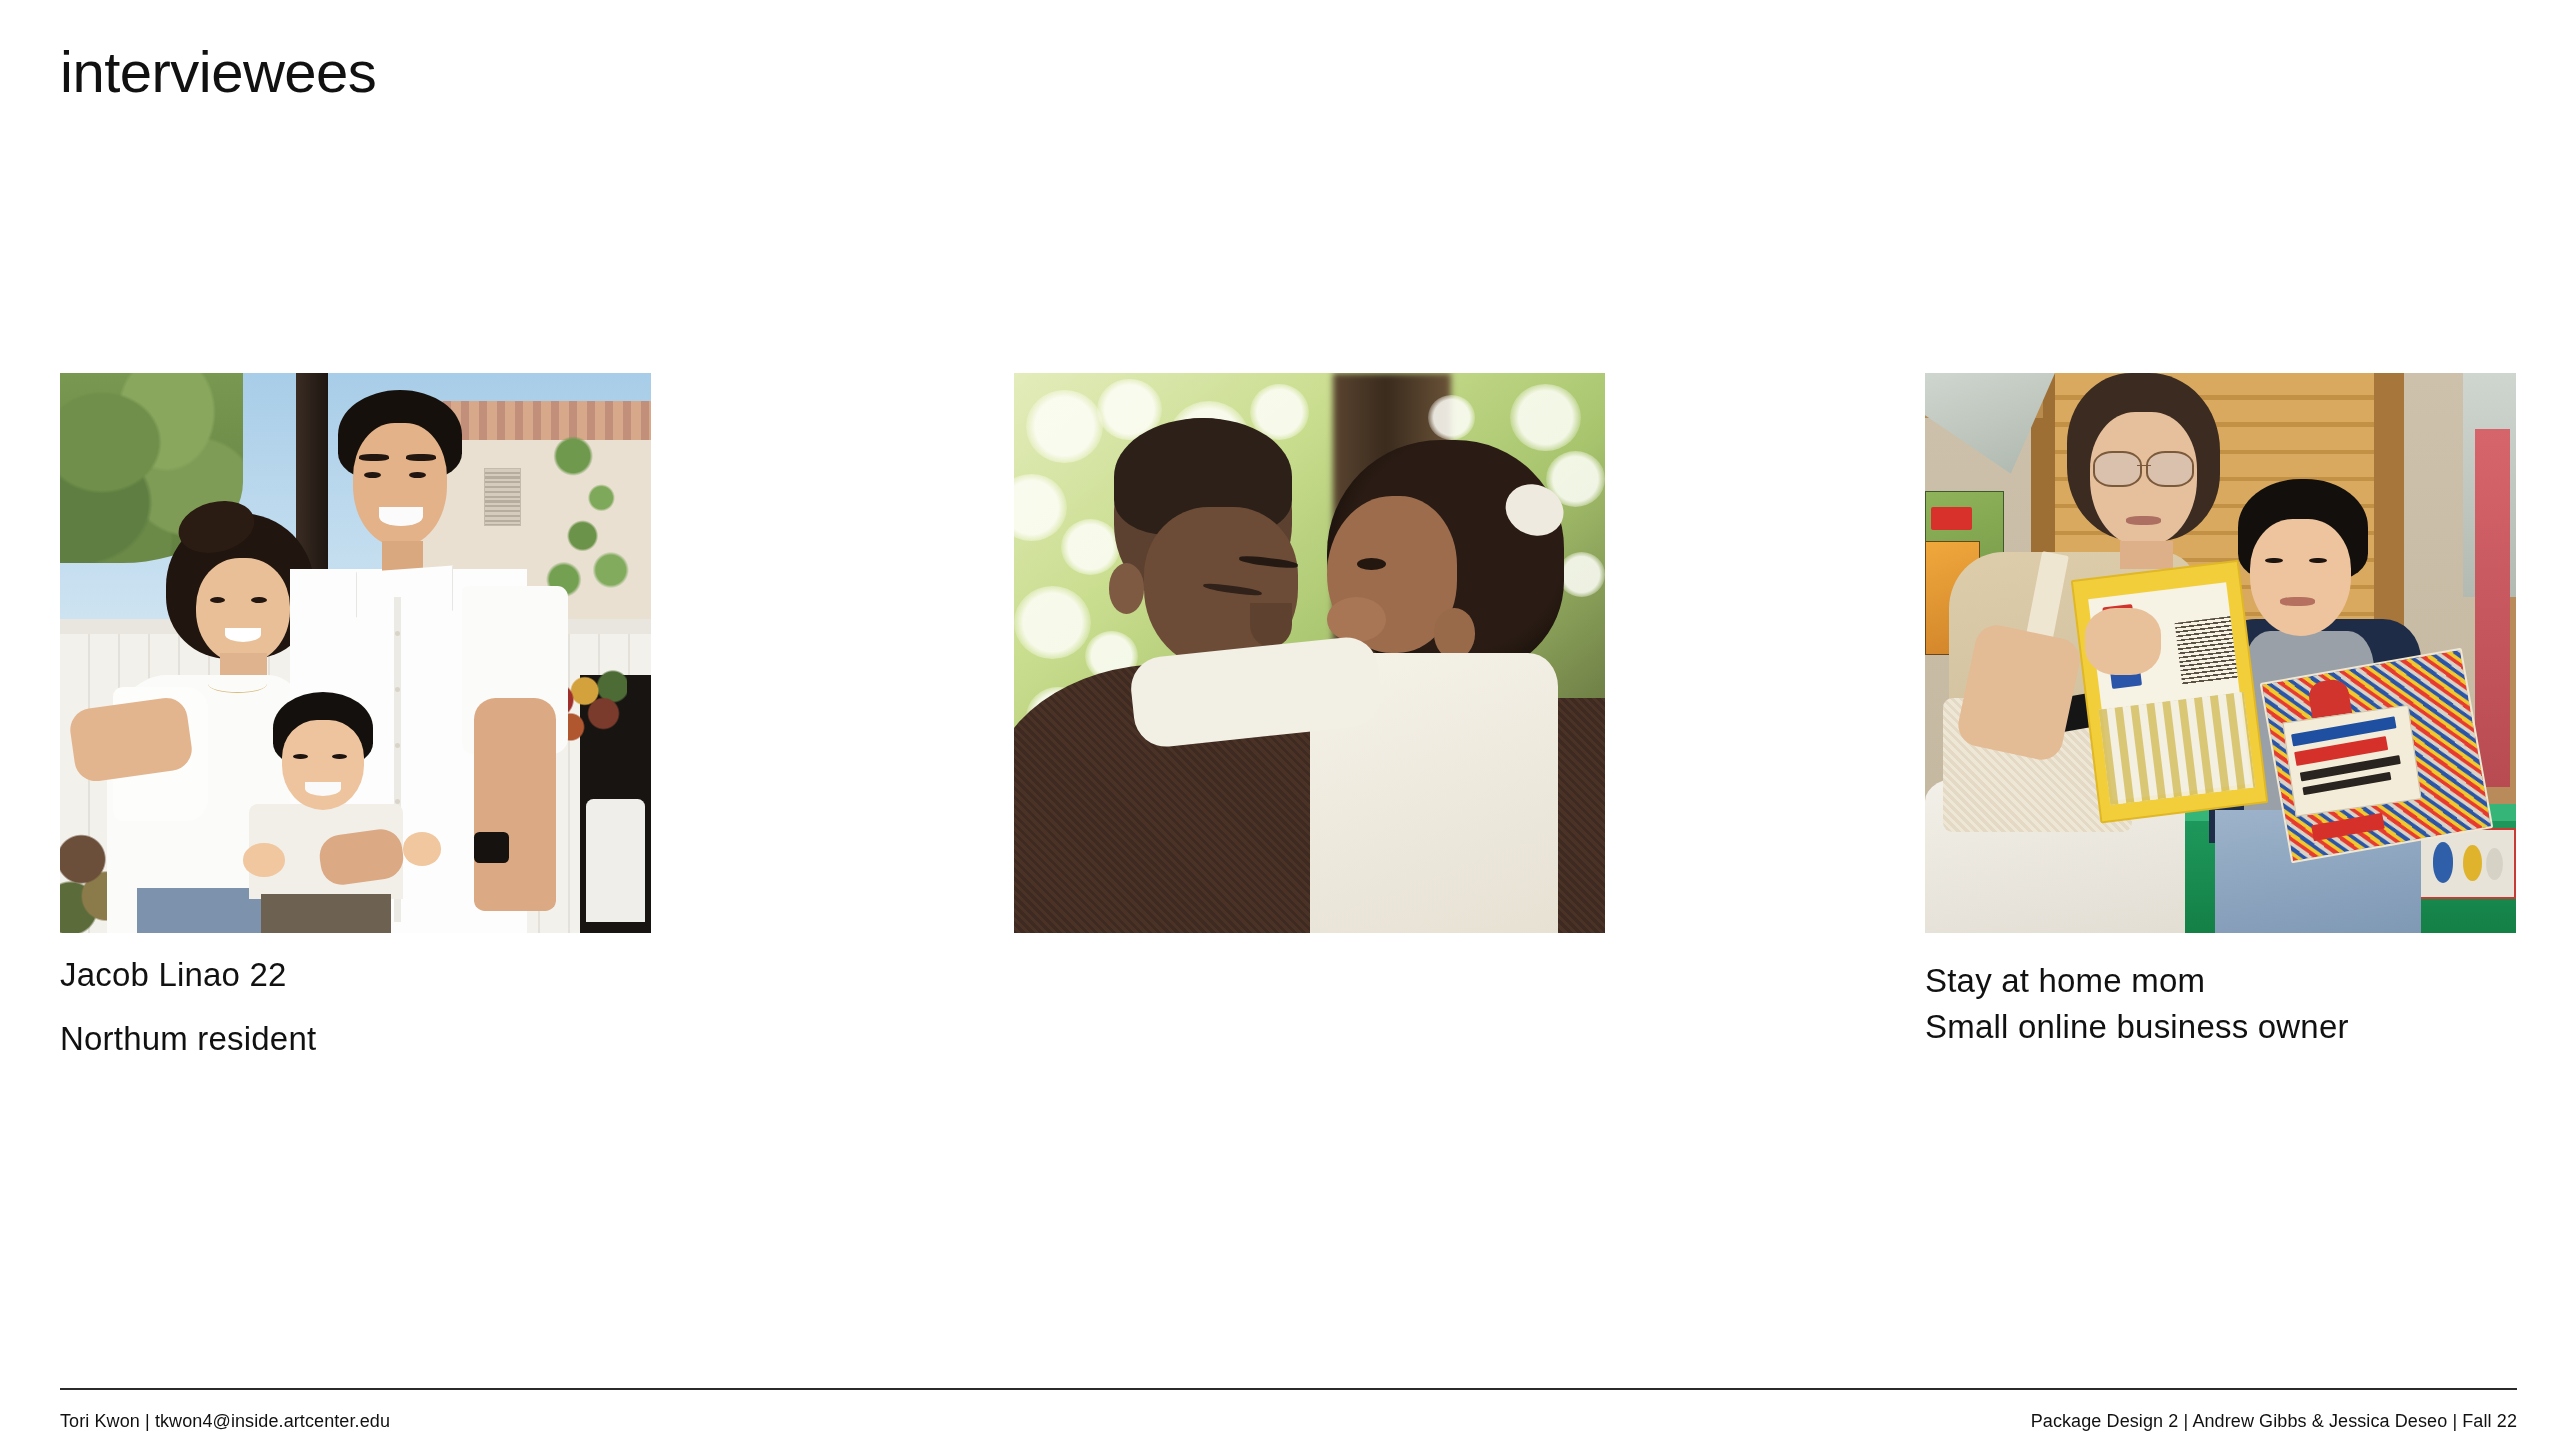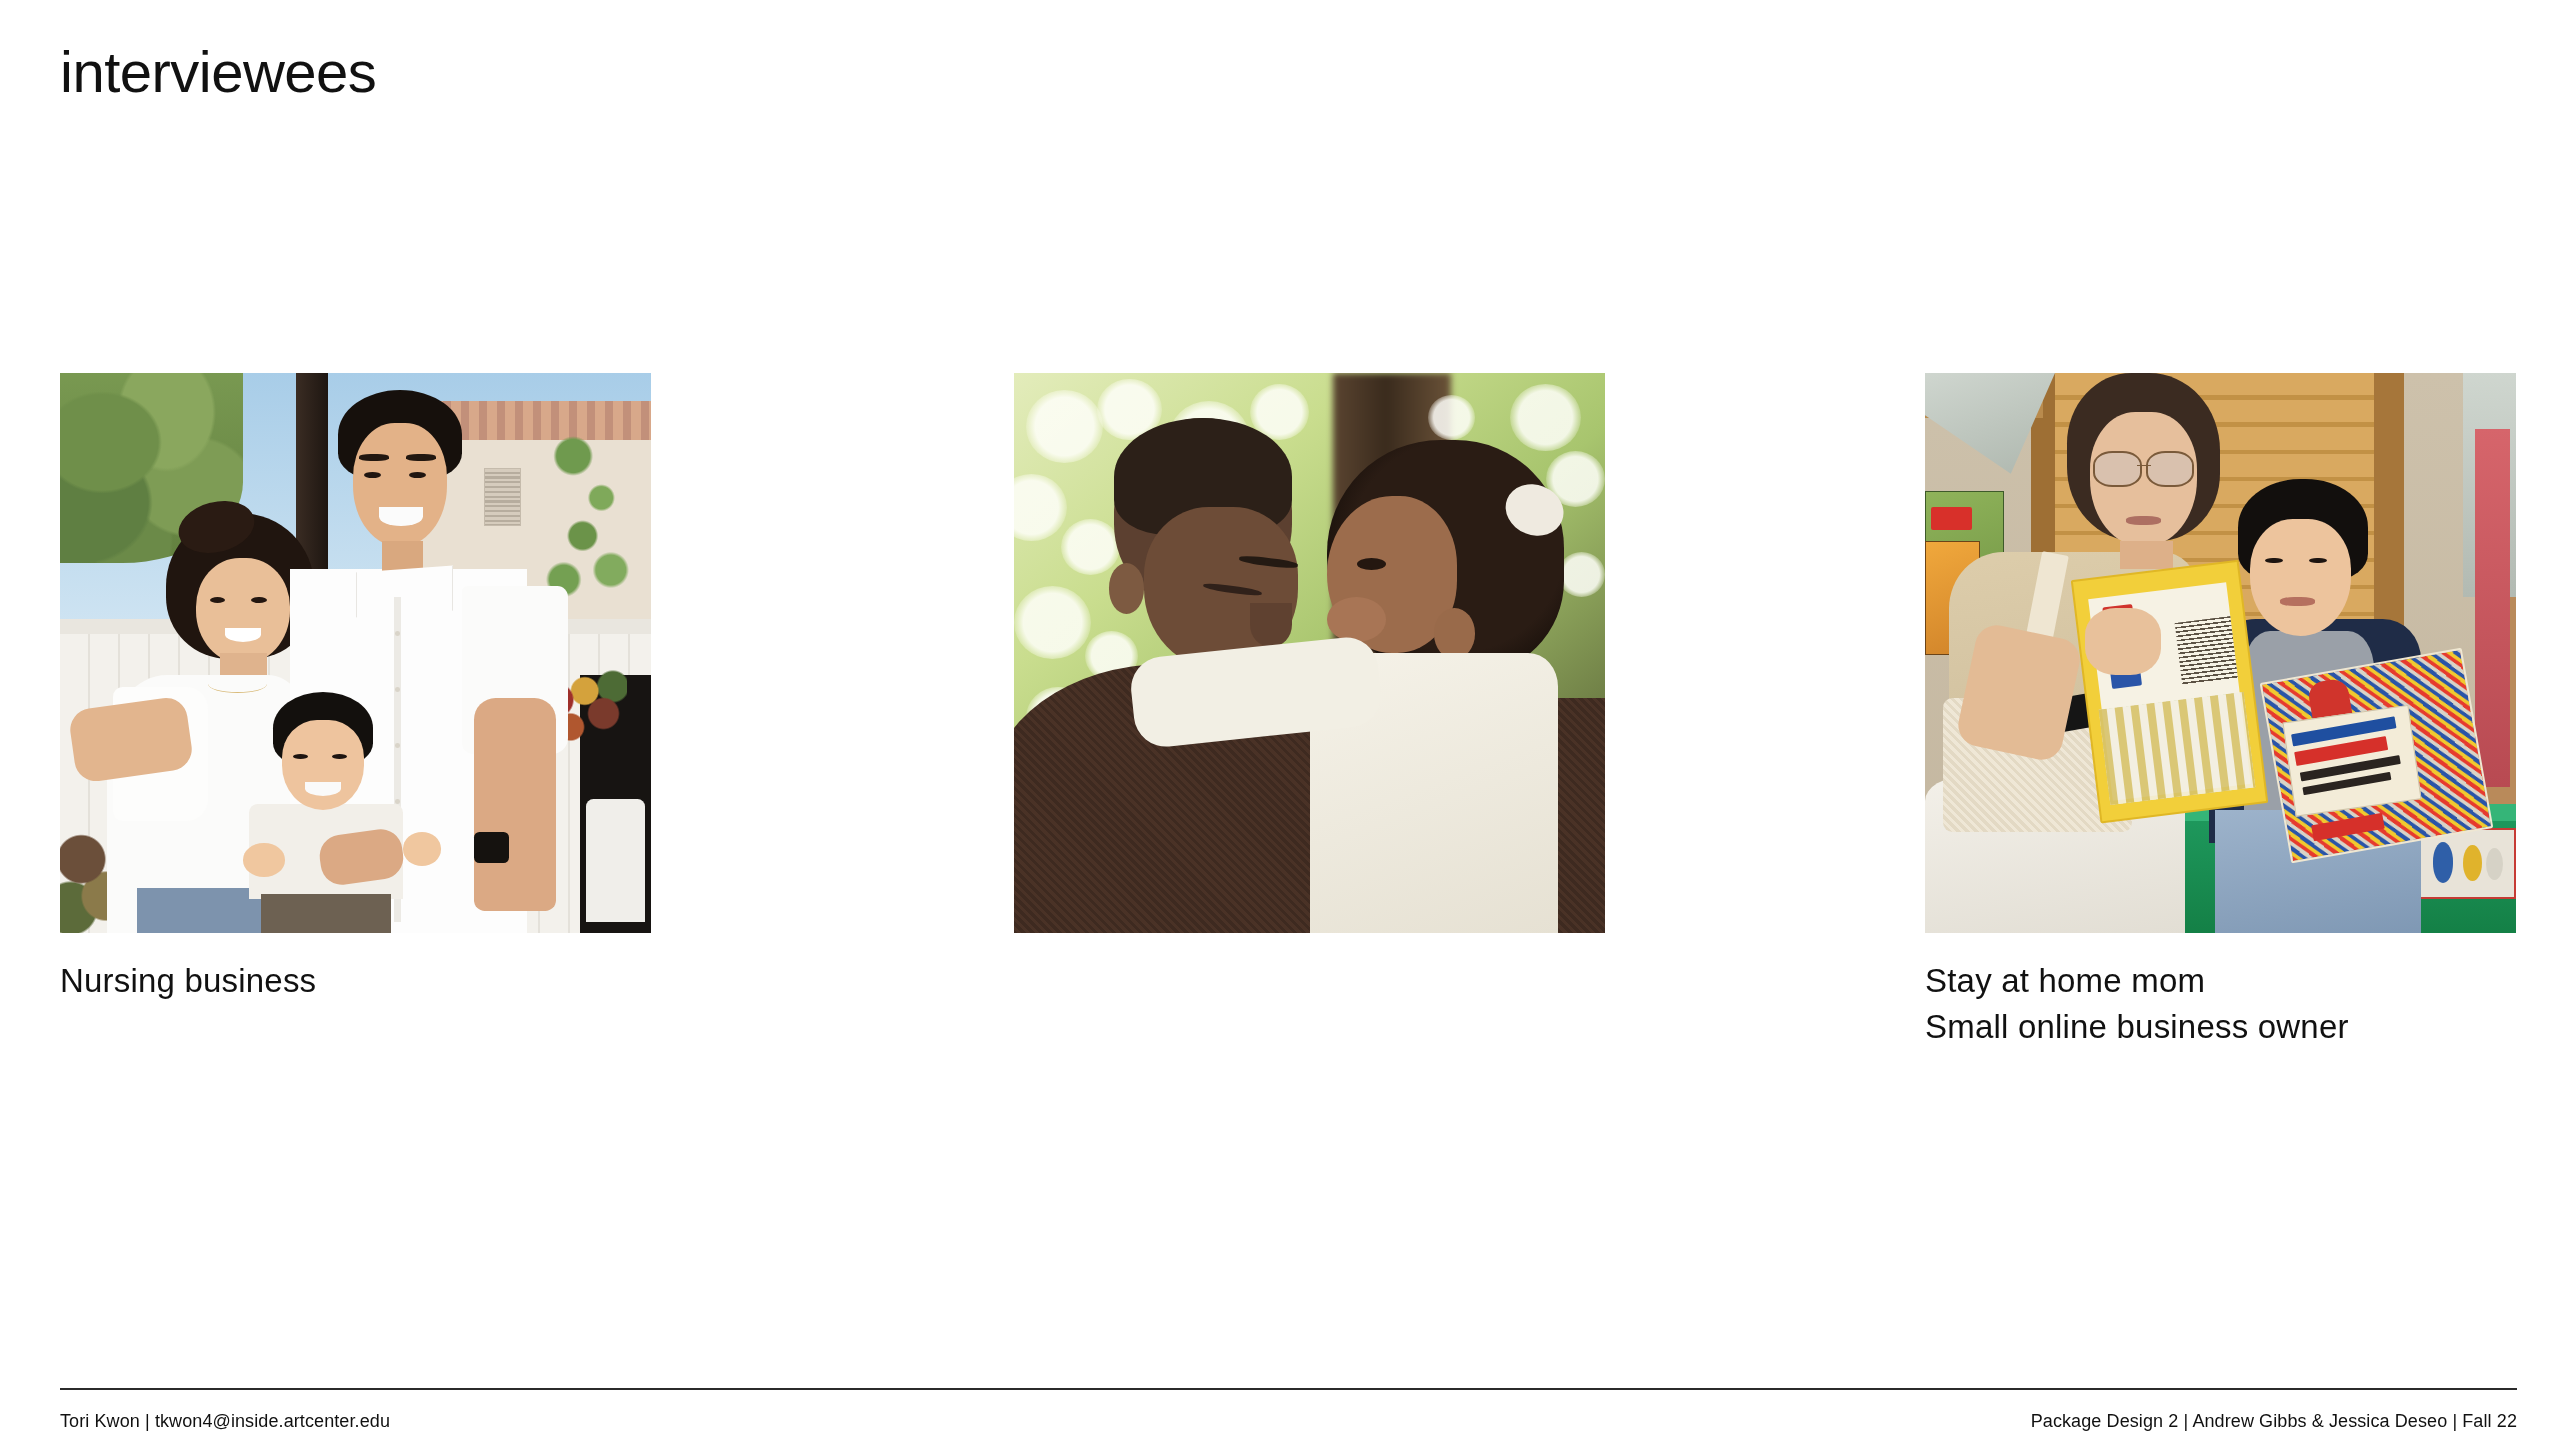--- a/index.html
+++ b/index.html
@@ -449,22 +449,23 @@
         <div class="b-hair"></div>
           <div class="b-face"></div>
         <div class="b-eye1"></div>
           <div class="b-eye2"></div>
           <div class="b-smile"></div>
         <div class="b-hand1"></div>
           <div class="b-hand2"></div>
         <div class="m-hand"></div>
       </div>
     </div>
+    <div class="caption">Jacob Linao 22</div>
     <div class="role">
-      <span class="line">Nursing business</span>
+      <span class="line">Northum resident</span>
     </div>
   </div>
 
   <div class="card card-2">
     <div class="photo">
       <div class="ph2">
         <div class="trunk"></div>
         <div class="bok" style="left:2%;  top:3%;  width:13%; height:13%;"></div>
         <div class="bok" style="left:14%; top:1%;  width:11%; height:11%;"></div>
         <div class="bok" style="left:26%; top:5%;  width:14%; height:14%;"></div>

